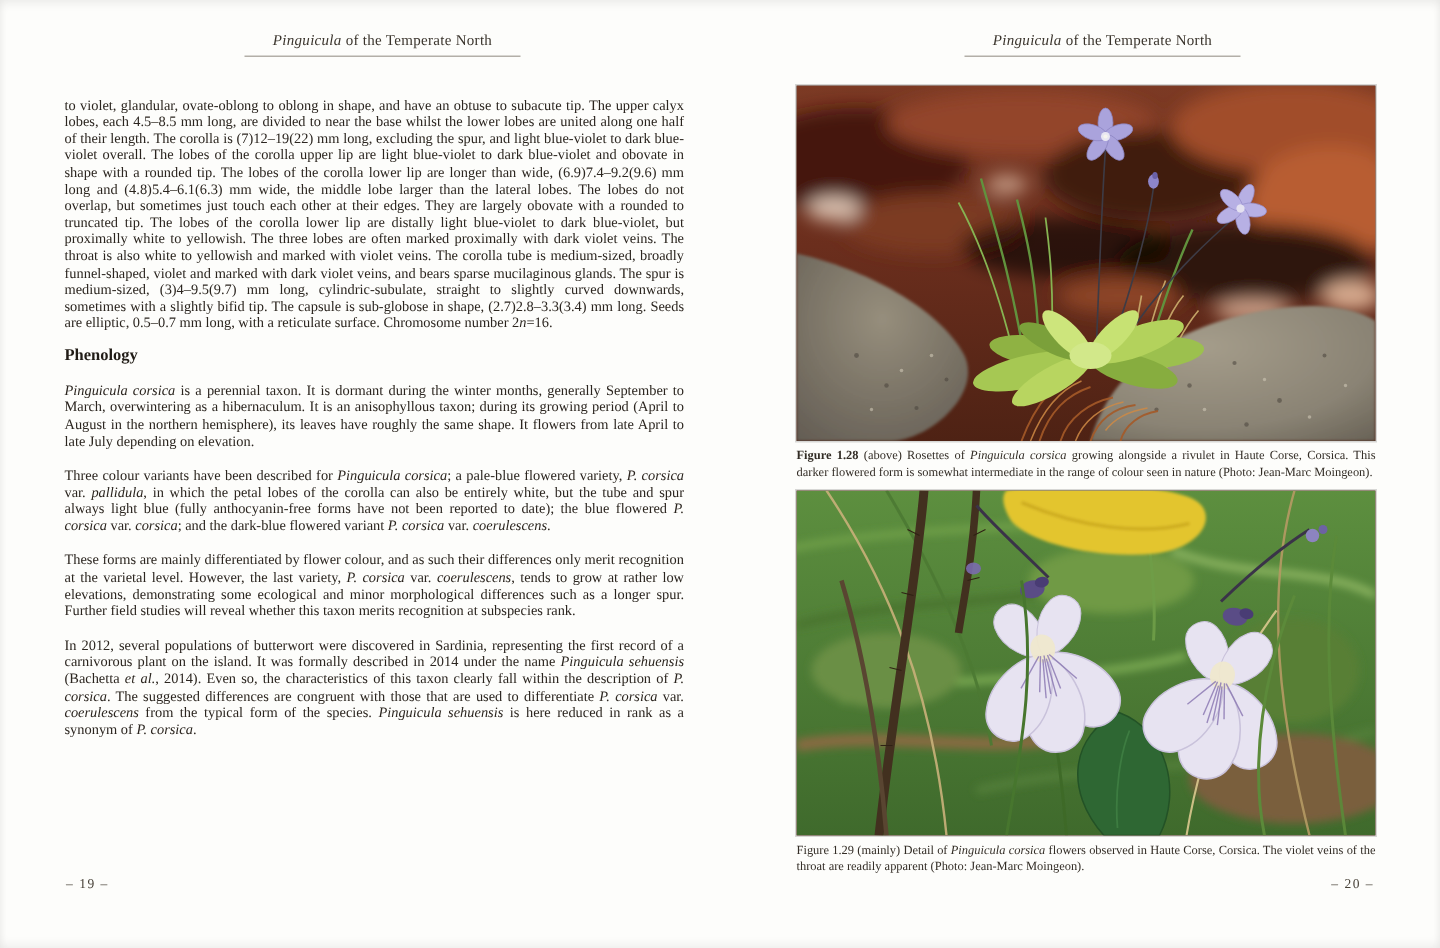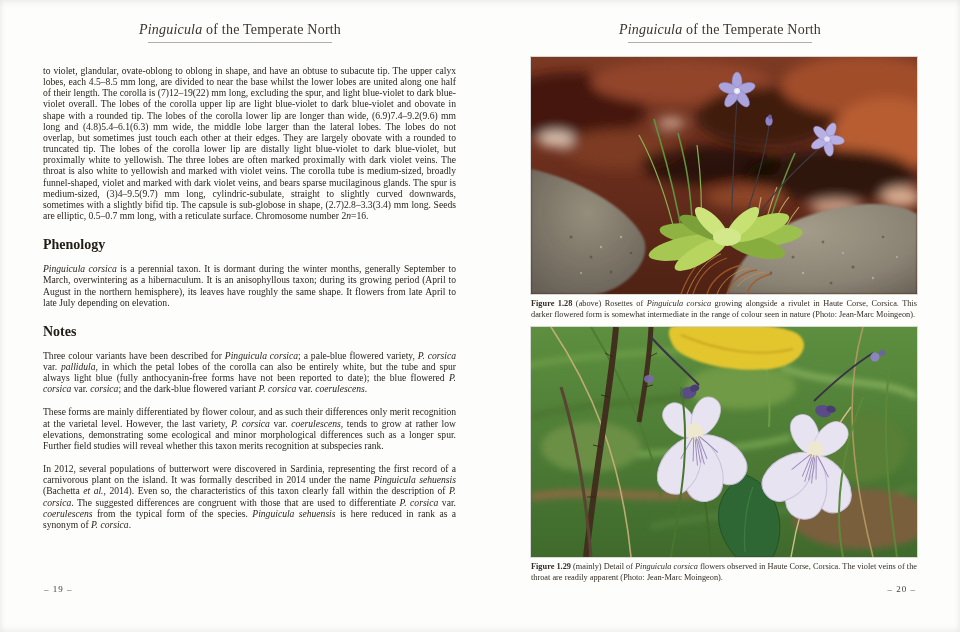--- a/index.html
+++ b/index.html
@@ -16,36 +16,36 @@
   .spread{
     position:relative;width:960px;height:632px;background:var(--page-bg);
     color:var(--ink);
     box-shadow:inset 0 3px 6px rgba(0,0,0,0.06), inset 0 -3px 6px rgba(0,0,0,0.05);
   }
   .page{position:absolute;top:0;width:480px;height:632px;}
   .page-left{left:0;}
   .page-right{left:480px;}
 
   .running-head{
-    position:absolute;top:22px;left:0;width:100%;
-    text-align:center;font-size:14px;color:#3a342c;letter-spacing:0.2px;
+    position:absolute;top:22px;left:15px;width:100%;
+    text-align:center;font-size:10px;color:#3a342c;letter-spacing:0.2px;
   }
   .head-rule{
     width:184px;margin:4px auto 0;height:0;
     border-bottom:1px solid var(--rule);
   }
 
   .body-text{
     position:absolute;left:43px;top:53px;width:413px;
     font-size:9.6px;line-height:11.15px;text-align:justify;
     color:var(--ink);
   }
   .body-text p{margin:12px 0 10px 0;}
   .body-text h2{
-    font-size:14px;line-height:12px;margin:18px 0 4px 0;font-weight:bold;color:#211c16;
+    font-size:11px;line-height:12px;margin:2px 0 4px 0;font-weight:bold;color:#211c16;
   }
 
   figure{position:absolute;left:51px;width:386px;margin:0;}
   .fig-1{top:57px;}
   .fig-2{top:327px;}
   .photo{
     width:386px;overflow:hidden;background:#5a3322;
     outline:1px solid rgba(0,0,0,0.15);
   }
   .photo-1{height:237px;}
@@ -69,21 +69,20 @@
   <section class="page page-left">
     <header class="running-head">
       <span><span style="font-style: italic;">Pinguicula</span><span> of the Temperate North</span></span>
       <div class="head-rule"></div>
     </header>
 
     <div class="body-text">
       <p><span>to violet, glandular, ovate-oblong to oblong in shape, and have an obtuse to subacute tip. The upper calyx lobes, each 4.5–8.5 mm long, are divided to near the base whilst the lower lobes are united along one half of their length. The corolla is (7)12–19(22) mm long, excluding the spur, and light blue-violet to dark blue-violet overall. The lobes of the corolla upper lip are light blue-violet to dark blue-violet and obovate in shape with a rounded tip. The lobes of the corolla lower lip are longer than wide, (6.9)7.4–9.2(9.6) mm long and (4.8)5.4–6.1(6.3) mm wide, the middle lobe larger than the lateral lobes. The lobes do not overlap, but sometimes just touch each other at their edges. They are largely obovate with a rounded to truncated tip. The lobes of the corolla lower lip are distally light blue-violet to dark blue-violet, but proximally white to yellowish. The three lobes are often marked proximally with dark violet veins. The throat is also white to yellowish and marked with violet veins. The corolla tube is medium-sized, broadly funnel-shaped, violet and marked with dark violet veins, and bears sparse mucilaginous glands. The spur is medium-sized, (3)4–9.5(9.7) mm long, cylindric-subulate, straight to slightly curved downwards, sometimes with a slightly bifid tip. The capsule is sub-globose in shape, (2.7)2.8–3.3(3.4) mm long. Seeds are elliptic, 0.5–0.7 mm long, with a reticulate surface. Chromosome number 2</span><span style="font-style: italic;">n</span><span>=16.</span></p>
       <h2>Phenology</h2>
       <p><span style="font-style: italic;">Pinguicula corsica</span><span> is a perennial taxon. It is dormant during the winter months, generally September to March, overwintering as a hibernaculum. It is an anisophyllous taxon; during its growing period (April to August in the northern hemisphere), its leaves have roughly the same shape. It flowers from late April to late July depending on elevation.</span></p>
-      <h2>Notes</h2>
       <p><span>Three colour variants have been described for </span><span style="font-style: italic;">Pinguicula corsica</span><span>; a pale-blue flowered variety, </span><span style="font-style: italic;">P. corsica</span><span> var. </span><span style="font-style: italic;">pallidula</span><span>, in which the petal lobes of the corolla can also be entirely white, but the tube and spur always light blue (fully anthocyanin-free forms have not been reported to date); the blue flowered </span><span style="font-style: italic;">P. corsica</span><span> var. </span><span style="font-style: italic;">corsica</span><span>; and the dark-blue flowered variant </span><span style="font-style: italic;">P. corsica</span><span> var. </span><span style="font-style: italic;">coerulescens</span><span>.</span></p>
       <p><span>These forms are mainly differentiated by flower colour, and as such their differences only merit recognition at the varietal level. However, the last variety, </span><span style="font-style: italic;">P. corsica</span><span> var. </span><span style="font-style: italic;">coerulescens</span><span>, tends to grow at rather low elevations, demonstrating some ecological and minor morphological differences such as a longer spur. Further field studies will reveal whether this taxon merits recognition at subspecies rank.</span></p>
       <p><span>In 2012, several populations of butterwort were discovered in Sardinia, representing the first record of a carnivorous plant on the island. It was formally described in 2014 under the name </span><span style="font-style: italic;">Pinguicula sehuensis</span><span> (Bachetta </span><span style="font-style: italic;">et al.</span><span>, 2014). Even so, the characteristics of this taxon clearly fall within the description of </span><span style="font-style: italic;">P. corsica</span><span>. The suggested differences are congruent with those that are used to differentiate </span><span style="font-style: italic;">P. corsica</span><span> var. </span><span style="font-style: italic;">coerulescens</span><span> from the typical form of the species. </span><span style="font-style: italic;">Pinguicula sehuensis</span><span> is here reduced in rank as a synonym of </span><span style="font-style: italic;">P. corsica</span><span>.</span></p>
     </div>
 
     <footer class="page-number pn-left">– 19 –</footer>
   </section>
 
   <section class="page page-right">
     <header class="running-head">
@@ -338,18 +337,18 @@
             </g>
           </defs>
 
           <use href="#pflower" transform="translate(165,110) scale(1.18) rotate(-10)"></use>
           <use href="#pflower" transform="translate(283,128) scale(1.18) rotate(12)"></use>
 
           <path d="M140,230 C150,170 160,120 150,60" stroke="#47762e" stroke-width="2" fill="none"></path>
           <path d="M312,230 C302,180 312,120 332,70" stroke="#5c8a3a" stroke-width="2" fill="none"></path>
         </svg>
       </div>
-      <figcaption><span style="font-weight: bold;">Figure 1.29</span><span>  (mainly) Detail of </span><span style="font-style: italic;">Pinguicula corsica</span><span> flowers observed in Haute Corse, Corsica. The violet veins of the throat are readily apparent (Photo: Jean-Marc Moingeon).</span></figcaption>
+      <figcaption><span style="font-weight: normal;">Figure 1.29</span><span>  (mainly) Detail of </span><span style="font-style: italic;">Pinguicula corsica</span><span> flowers observed in Haute Corse, Corsica. The violet veins of the throat are readily apparent (Photo: Jean-Marc Moingeon).</span></figcaption>
     </figure>
 
     <footer class="page-number pn-right">– 20 –</footer>
   </section>
 </div>
 
 </body></html>

